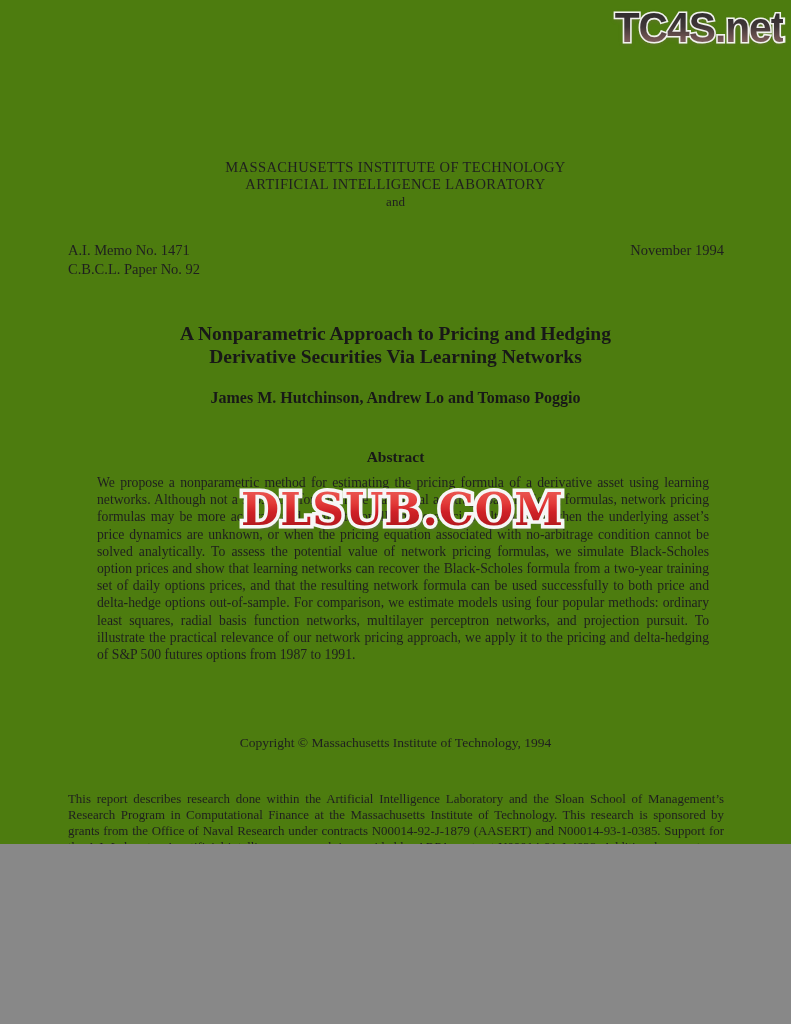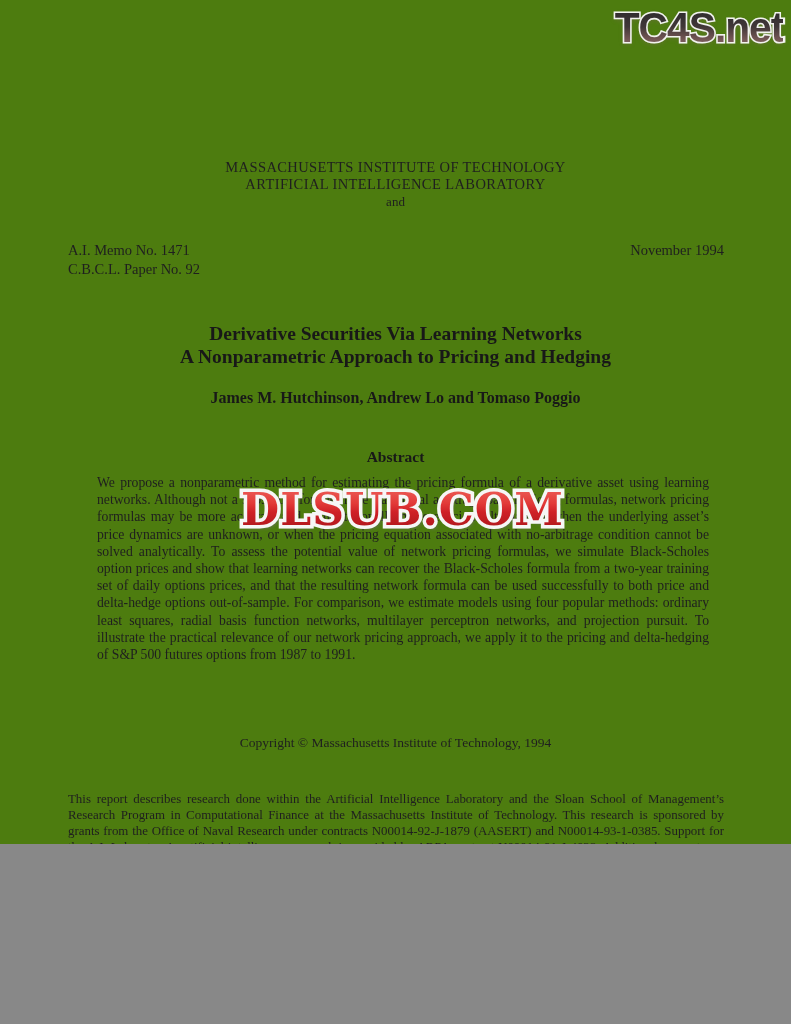--- a/index.html
+++ b/index.html
@@ -128,22 +128,22 @@
 
   <div class="memo-block">
     <div class="memo-row1">
       <span>A.I. Memo No. 1471</span>
       <span>November 1994</span>
     </div>
     <div>C.B.C.L. Paper No. 92</div>
   </div>
 
   <div class="paper-title">
+    <div>A Nonparametric Approach to Pricing and Hedging</div>
     <div>Derivative Securities Via Learning Networks</div>
-    <div>A Nonparametric Approach to Pricing and Hedging</div>
   </div>
 
   <div class="authors">James M. Hutchinson, Andrew Lo and Tomaso Poggio</div>
 
   <div class="abstract-heading">Abstract</div>
   <div class="abstract-body">We propose a nonparametric method for estimating the pricing formula of a derivative asset using learning networks. Although not a substitute for the more traditional arbitrage-based pricing formulas, network pricing formulas may be more accurate and computationally more efficient alternatives when the underlying asset’s price dynamics are unknown, or when the pricing equation associated with no-arbitrage condition cannot be solved analytically. To assess the potential value of network pricing formulas, we simulate Black-Scholes option prices and show that learning networks can recover the Black-Scholes formula from a two-year training set of daily options prices, and that the resulting network formula can be used successfully to both price and delta-hedge options out-of-sample. For comparison, we estimate models using four popular methods: ordinary least squares, radial basis function networks, multilayer perceptron networks, and projection pursuit. To illustrate the practical relevance of our network pricing approach, we apply it to the pricing and delta-hedging of S&amp;P 500 futures options from 1987 to 1991.</div>
 
   <div class="wm wm-dlsub">
     <span class="layer under">DLSUB.COM</span>
     <span class="layer over">DLSUB.COM</span>

